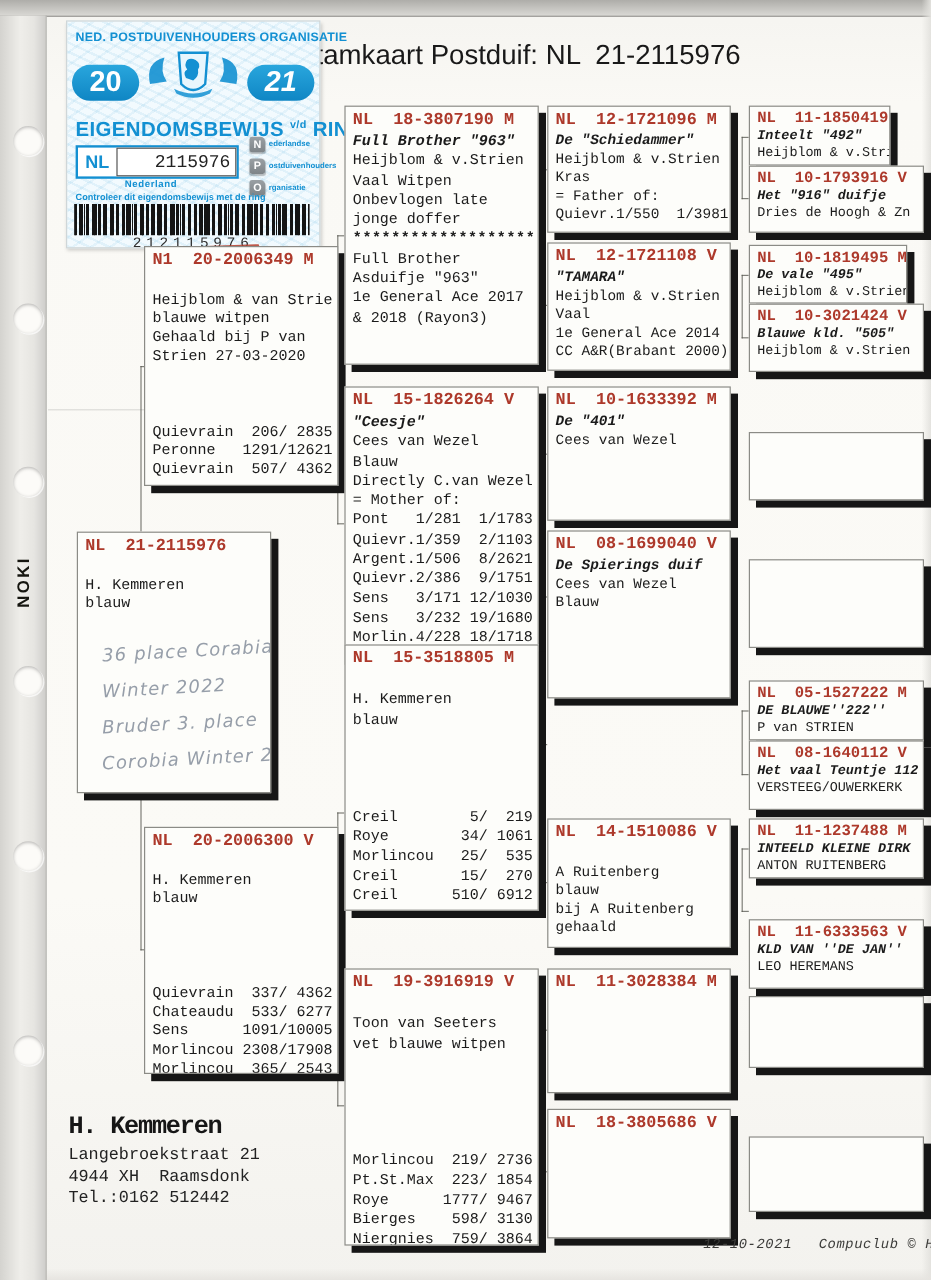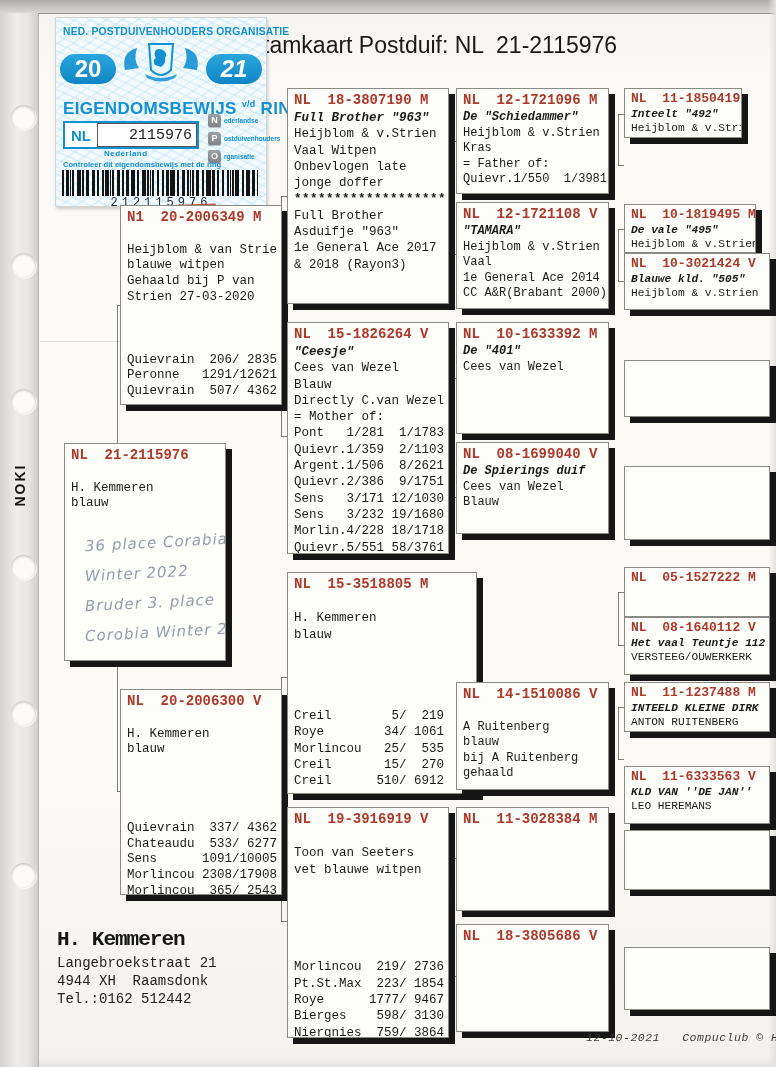--- a/index.html
+++ b/index.html
@@ -239,21 +239,21 @@
         <div class="line">Pont   1/281  1/1783</div>
         <div class="line">Quievr.1/359  2/1103</div>
         <div class="line">Argent.1/506  8/2621</div>
         <div class="line">Quievr.2/386  9/1751</div>
         <div class="line">Sens   3/171 12/1030</div>
         <div class="line">Sens   3/232 19/1680</div>
         <div class="line">Morlin.4/228 18/1718</div>
         <div class="line">Quievr.5/551 58/3761</div>
       </div>
   </div>
-  <div class="box c2" style="left:287px;top:572px;width:190px;height:222px;">
+  <div class="box c2" style="left:287px;top:537px;width:162px;height:222px;">
     <div class="hdr">NL  15-3518805 M</div>
     <div>
         <div class="line">&nbsp;</div>
         <div class="line">H. Kemmeren</div>
         <div class="line">blauw</div>
         <div class="line">&nbsp;</div>
         <div class="line">&nbsp;</div>
         <div class="line">&nbsp;</div>
         <div class="line">&nbsp;</div>
         <div class="line">Creil        5/  219</div>
@@ -302,21 +302,21 @@
         <div class="line">CC A&amp;R(Brabant 2000)</div>
       </div>
   </div>
   <div class="box c3" style="left:456px;top:322px;width:153px;height:112px;">
     <div class="hdr">NL  10-1633392 M</div>
     <div>
         <div class="line it">De "401"</div>
         <div class="line">Cees van Wezel</div>
       </div>
   </div>
-  <div class="box c3" style="left:456px;top:442px;width:153px;height:92px;">
+  <div class="box c3" style="left:456px;top:442px;width:153px;height:140px;">
     <div class="hdr">NL  08-1699040 V</div>
     <div>
         <div class="line it">De Spierings duif</div>
         <div class="line">Cees van Wezel</div>
         <div class="line">Blauw</div>
       </div>
   </div>
   <div class="box c3" style="left:456px;top:682px;width:153px;height:108px;">
     <div class="hdr">NL  14-1510086 V</div>
     <div>
@@ -336,38 +336,49 @@
     <div></div>
   </div>
 
   <div class="box c4" style="left:624px;top:88px;width:118px;height:50px;">
     <div class="hdr">NL  11-1850419 M</div>
     <div>
         <div class="line it">Inteelt "492"</div>
         <div class="line">Heijblom &amp; v.Strien</div>
       </div>
   </div>
+  <div class="box c4" style="left:624px;top:138px;width:146px;height:56px;">
+    <div class="hdr">NL  10-1793916 V</div>
+    <div>
+        <div class="line it">Het "916" duifje</div>
+        <div class="line">Dries de Hoogh &amp; Zn</div>
+      </div>
+  </div>
   <div class="box c4" style="left:624px;top:204px;width:132px;height:49px;">
     <div class="hdr">NL  10-1819495 M</div>
     <div>
         <div class="line it">De vale "495"</div>
         <div class="line">Heijblom &amp; v.Strien</div>
       </div>
   </div>
   <div class="box c4" style="left:624px;top:253px;width:146px;height:57px;">
     <div class="hdr">NL  10-3021424 V</div>
     <div>
         <div class="line it">Blauwe kld. "505"</div>
         <div class="line">Heijblom &amp; v.Strien</div>
       </div>
   </div>
   <div class="box c4 empty" style="left:624px;top:360px;width:146px;height:57px;"></div>
   <div class="box c4 empty" style="left:624px;top:466px;width:146px;height:74px;"></div>
   <div class="box c4" style="left:624px;top:567px;width:146px;height:50px;">
     <div class="hdr">NL  05-1527222 M</div>
+    <div>
+        <div class="line it">DE BLAUWE''222''</div>
+        <div class="line">P van STRIEN</div>
+      </div>
   </div>
   <div class="box c4" style="left:624px;top:617px;width:146px;height:58px;">
     <div class="hdr">NL  08-1640112 V</div>
     <div>
         <div class="line it">Het vaal Teuntje 112</div>
         <div class="line">VERSTEEG/OUWERKERK</div>
       </div>
   </div>
   <div class="box c4" style="left:624px;top:682px;width:146px;height:50px;">
     <div class="hdr">NL  11-1237488 M</div>

